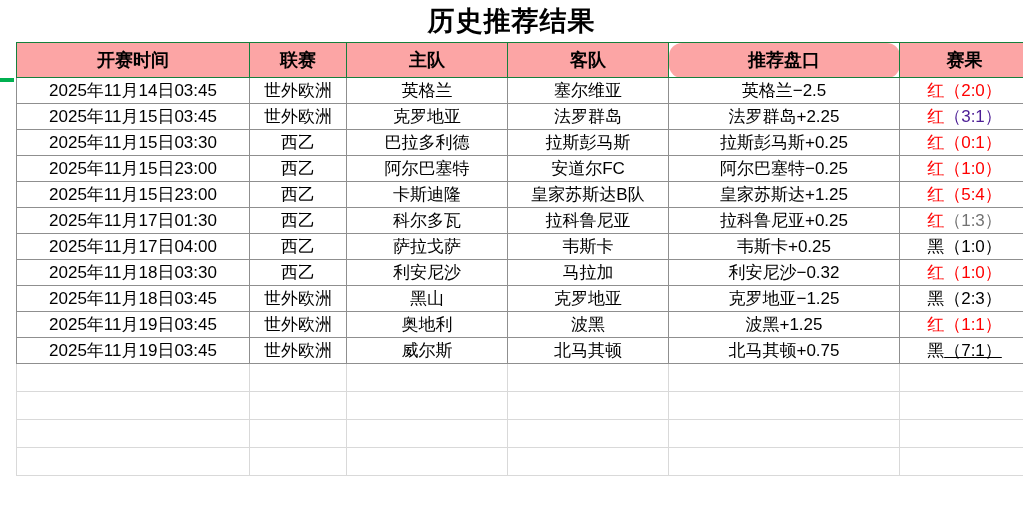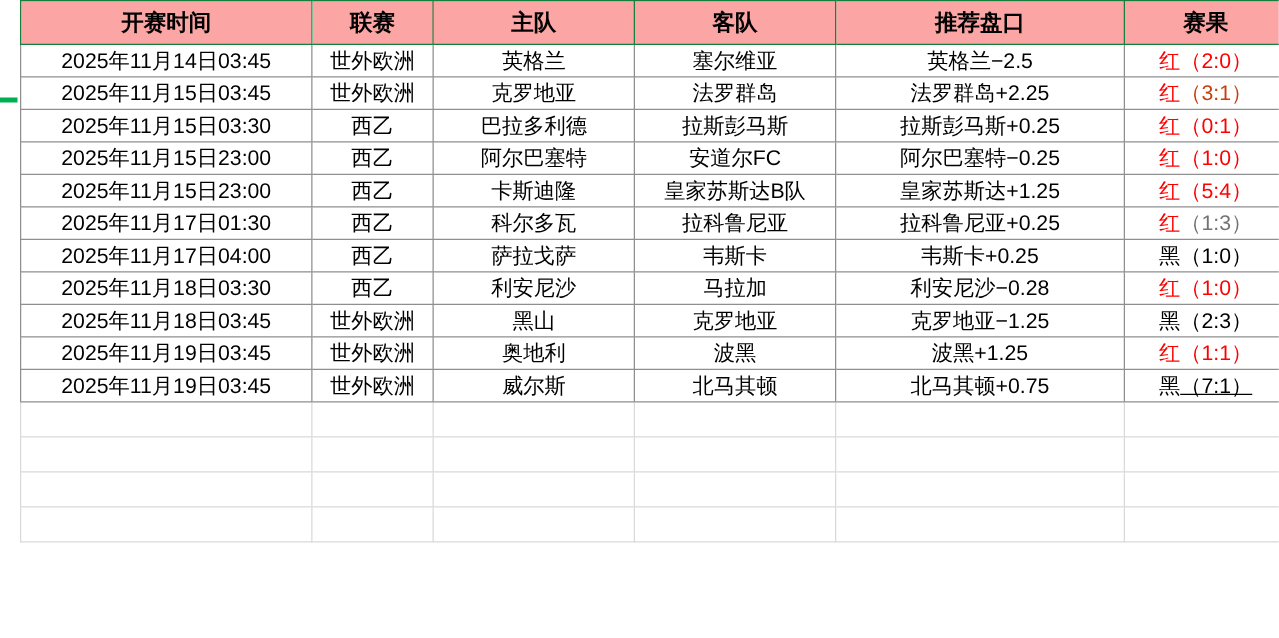--- a/index.html
+++ b/index.html
@@ -50,21 +50,21 @@
     background: #fca5a5;
     font-weight: bold;
     font-size: 18px;
     height: 34px;
     border: 1px solid #15803d;
   }
   .c0 { width: 232px; }
   .c1 { width: 96px; }
   .c2 { width: 160px; }
   .c3 { width: 160px; }
-  .c4 { width: 230px; }
+  .c4 { width: 230px; border-radius: 13px; }
   .c5 { width: 129px; }
 
   .result-cell span { white-space: nowrap; }
 
   
   .empty-grid {
     border-collapse: collapse;
     table-layout: fixed;
     width: 1007px;
     margin-left: 16px;
@@ -91,20 +91,21 @@
     width: 16px;
     height: 420px;
     background: #ffffff;
   }
 </style>
 </head>
 <body>
 
 <div class="page">
 
+  <div class="title">历史推荐结果</div>
 
   <div class="green-tab"></div>
 
   <table class="sheet">
     <thead>
       <tr>
         <th class="c0">开赛时间</th>
         <th class="c1">联赛</th>
         <th class="c2">主队</th>
         <th class="c3">客队</th>
@@ -120,21 +121,21 @@
           <td class="c3">塞尔维亚</td>
           <td class="c4">英格兰−2.5</td>
           <td class="c5 result-cell"><span style="color: rgb(255, 0, 0);">红</span><span style="color: rgb(255, 0, 0);">（2:0）</span></td>
         </tr>
         <tr>
           <td class="c0">2025年11月15日03:45</td>
           <td class="c1">世外欧洲</td>
           <td class="c2">克罗地亚</td>
           <td class="c3">法罗群岛</td>
           <td class="c4">法罗群岛+2.25</td>
-          <td class="c5 result-cell"><span style="color: rgb(255, 0, 0);">红</span><span style="color: #c2410c; text-align: center;">（3:1）</span></td>
+          <td class="c5 result-cell"><span style="color: rgb(255, 0, 0);">红</span><span style="color: #4c1d95; text-align: center;">（3:1）</span></td>
         </tr>
         <tr>
           <td class="c0">2025年11月15日03:30</td>
           <td class="c1">西乙</td>
           <td class="c2">巴拉多利德</td>
           <td class="c3">拉斯彭马斯</td>
           <td class="c4">拉斯彭马斯+0.25</td>
           <td class="c5 result-cell"><span style="color: rgb(255, 0, 0);">红</span><span style="color: rgb(255, 0, 0);">（0:1）</span></td>
         </tr>
         <tr>
@@ -167,21 +168,21 @@
           <td class="c2">萨拉戈萨</td>
           <td class="c3">韦斯卡</td>
           <td class="c4">韦斯卡+0.25</td>
           <td class="c5 result-cell"><span style="color: rgb(0, 0, 0);">黑</span><span style="color: rgb(0, 0, 0);">（1:0）</span></td>
         </tr>
         <tr>
           <td class="c0">2025年11月18日03:30</td>
           <td class="c1">西乙</td>
           <td class="c2">利安尼沙</td>
           <td class="c3">马拉加</td>
-          <td class="c4">利安尼沙−0.28</td>
+          <td class="c4">利安尼沙−0.32</td>
           <td class="c5 result-cell"><span style="color: rgb(255, 0, 0);">红</span><span style="color: rgb(255, 0, 0);">（1:0）</span></td>
         </tr>
         <tr>
           <td class="c0">2025年11月18日03:45</td>
           <td class="c1">世外欧洲</td>
           <td class="c2">黑山</td>
           <td class="c3">克罗地亚</td>
           <td class="c4">克罗地亚−1.25</td>
           <td class="c5 result-cell"><span style="color: rgb(0, 0, 0);">黑</span><span style="color: rgb(0, 0, 0);">（2:3）</span></td>
         </tr>

